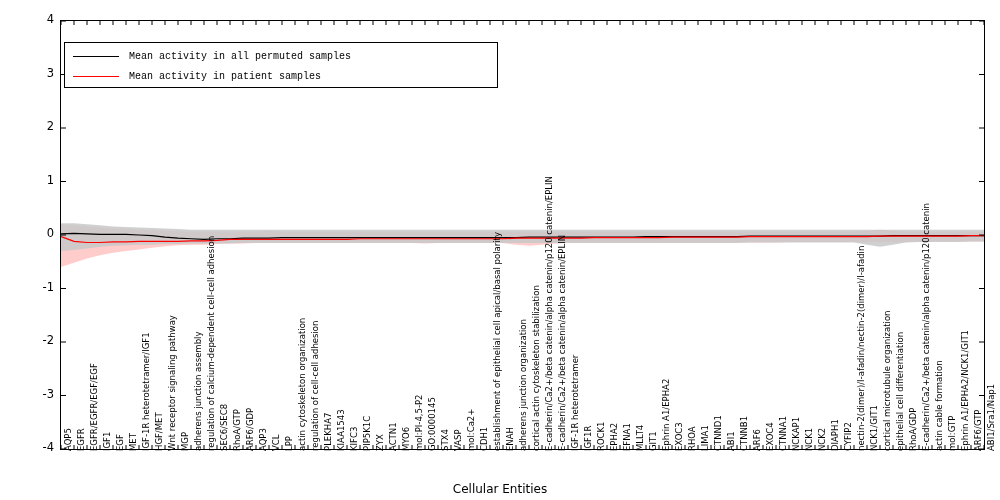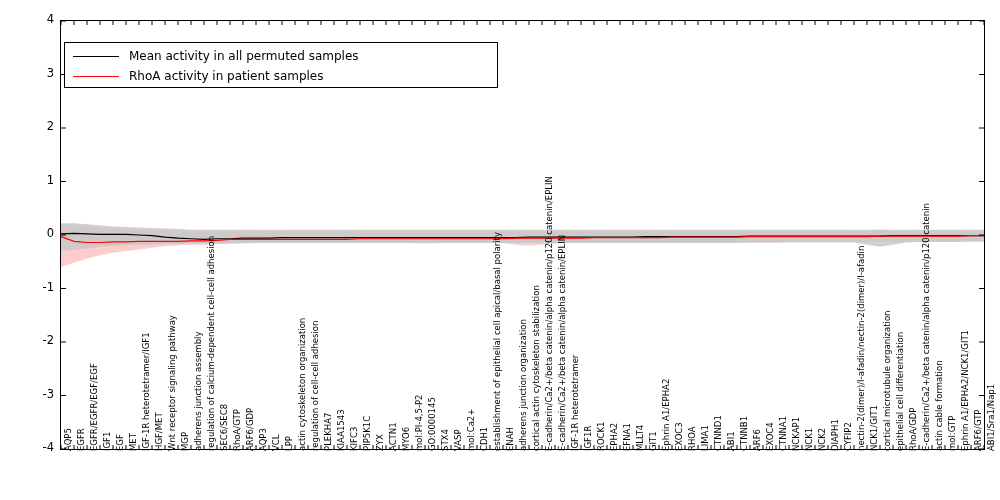--- a/index.html
+++ b/index.html
@@ -43,21 +43,21 @@
   }
 
   
   .legend{
     position:absolute;left:64px;top:42px;width:434px;height:46px;
     border:1px solid #000;background:#fff;box-sizing:border-box;
     padding:3px 8px;
   }
   .legend-row{display:flex;align-items:center;height:20px;}
   .legend-line{width:46px;height:0;border-top-width:1.4px;border-top-style:solid;margin-right:10px;}
-  .legend-text{font-size:12px;color:#000;white-space:nowrap;}
+  .legend-text{font-size:10px;color:#000;white-space:nowrap;font-family:Liberation Mono, monospace;}
 
   svg{display:block;}
 </style>
 </head>
 <body>
 
 <div id="root">
 
 
   <div class="ylabel-wrap">
@@ -314,25 +314,26 @@
       <div class="xcat" style="left: 895.2px; top: 451px; transform: rotate(-90deg); transform-origin: left top;">epithelial cell differentiation</div>
       <div class="xcat" style="left: 908.2px; top: 451px; transform: rotate(-90deg); transform-origin: left top;">RhoA/GDP</div>
       <div class="xcat" style="left: 921.2px; top: 451px; transform: rotate(-90deg); transform-origin: left top;">E-cadherin/Ca2+/beta catenin/alpha catenin/p120 catenin</div>
       <div class="xcat" style="left: 934.2px; top: 451px; transform: rotate(-90deg); transform-origin: left top;">actin cable formation</div>
       <div class="xcat" style="left: 947.2px; top: 451px; transform: rotate(-90deg); transform-origin: left top;">mol:GTP</div>
       <div class="xcat" style="left: 960.2px; top: 451px; transform: rotate(-90deg); transform-origin: left top;">Ephrin A1/EPHA2/NCK1/GIT1</div>
       <div class="xcat" style="left: 973.2px; top: 451px; transform: rotate(-90deg); transform-origin: left top;">ARF6/GTP</div>
       <div class="xcat" style="left: 986.2px; top: 451px; transform: rotate(-90deg); transform-origin: left top;">ABI1/Sra1/Nap1</div>
     </div>
 
+  <div class="xlabel">Cellular Entities</div>
 
   <div class="legend">
     <div class="legend-row">
       <span class="legend-line" id="leg0" style="border-top-color: rgb(0, 0, 0);"></span>
       <span class="legend-text">Mean activity in all permuted samples</span>
     </div>
     <div class="legend-row">
       <span class="legend-line" id="leg1" style="border-top-color: rgb(255, 0, 0);"></span>
-      <span class="legend-text">RhoA activity in patient samples</span>
+      <span class="legend-text">Mean activity in patient samples</span>
     </div>
   </div>
 
 </div>
 
 </body></html>

